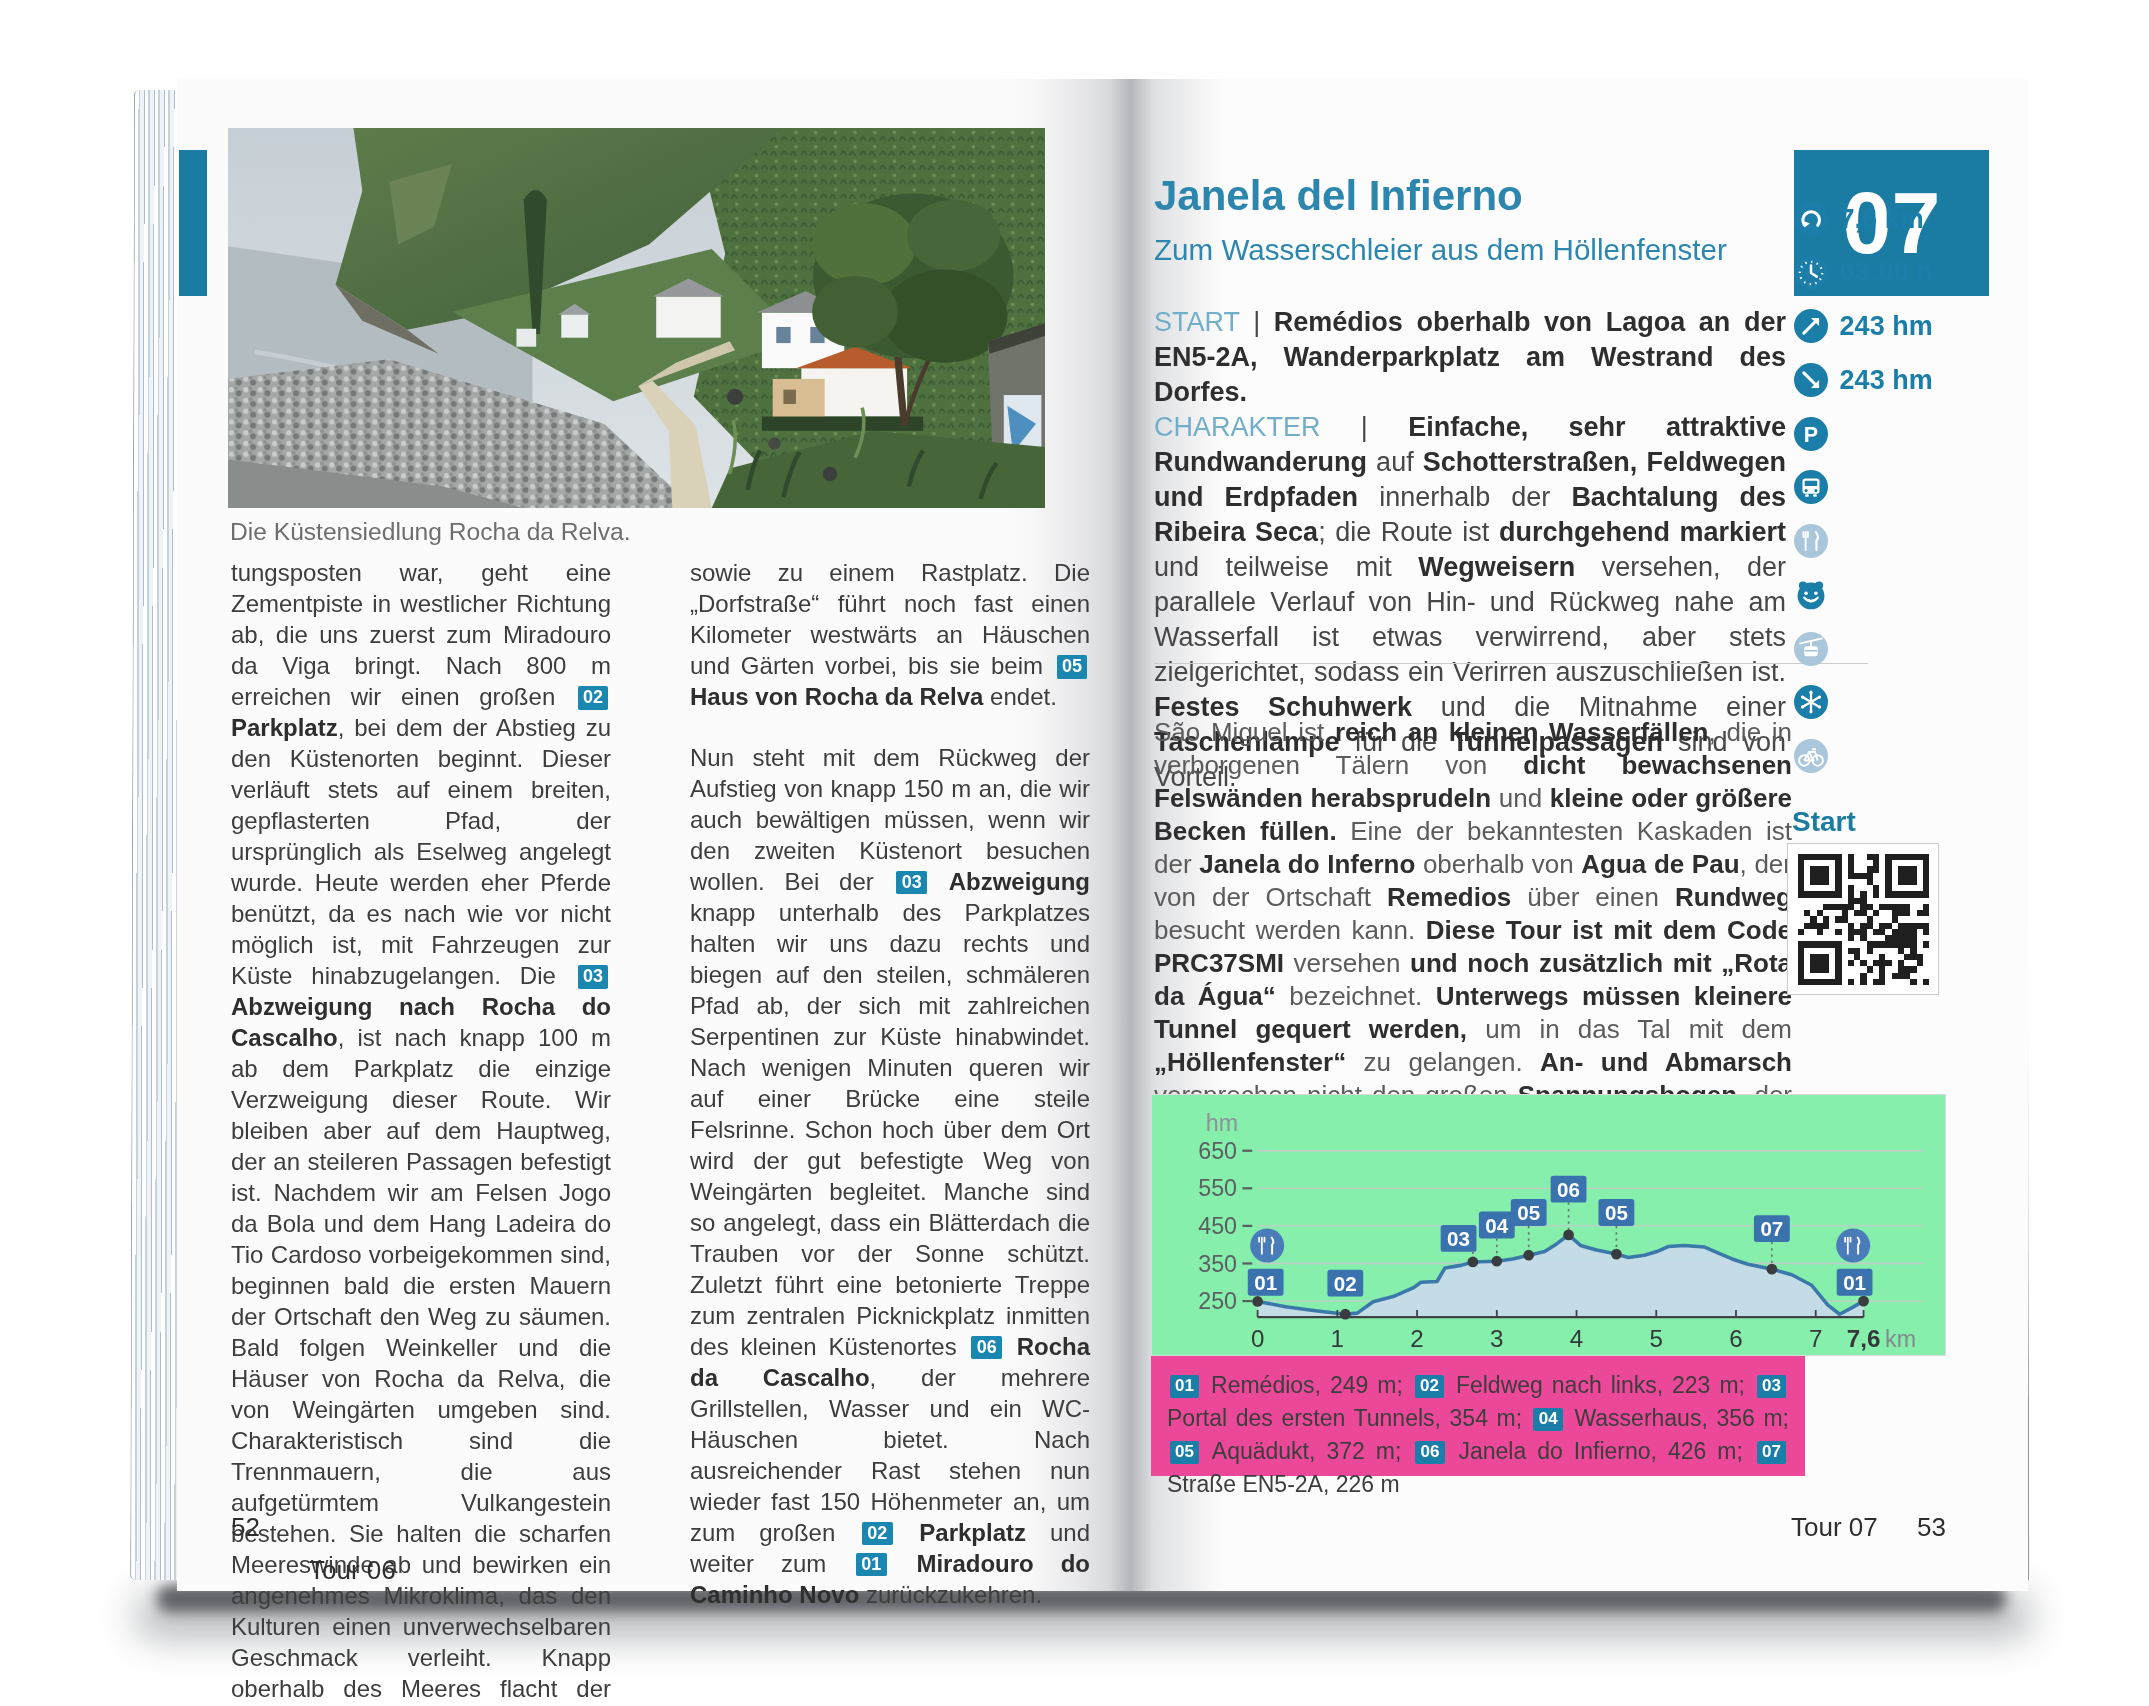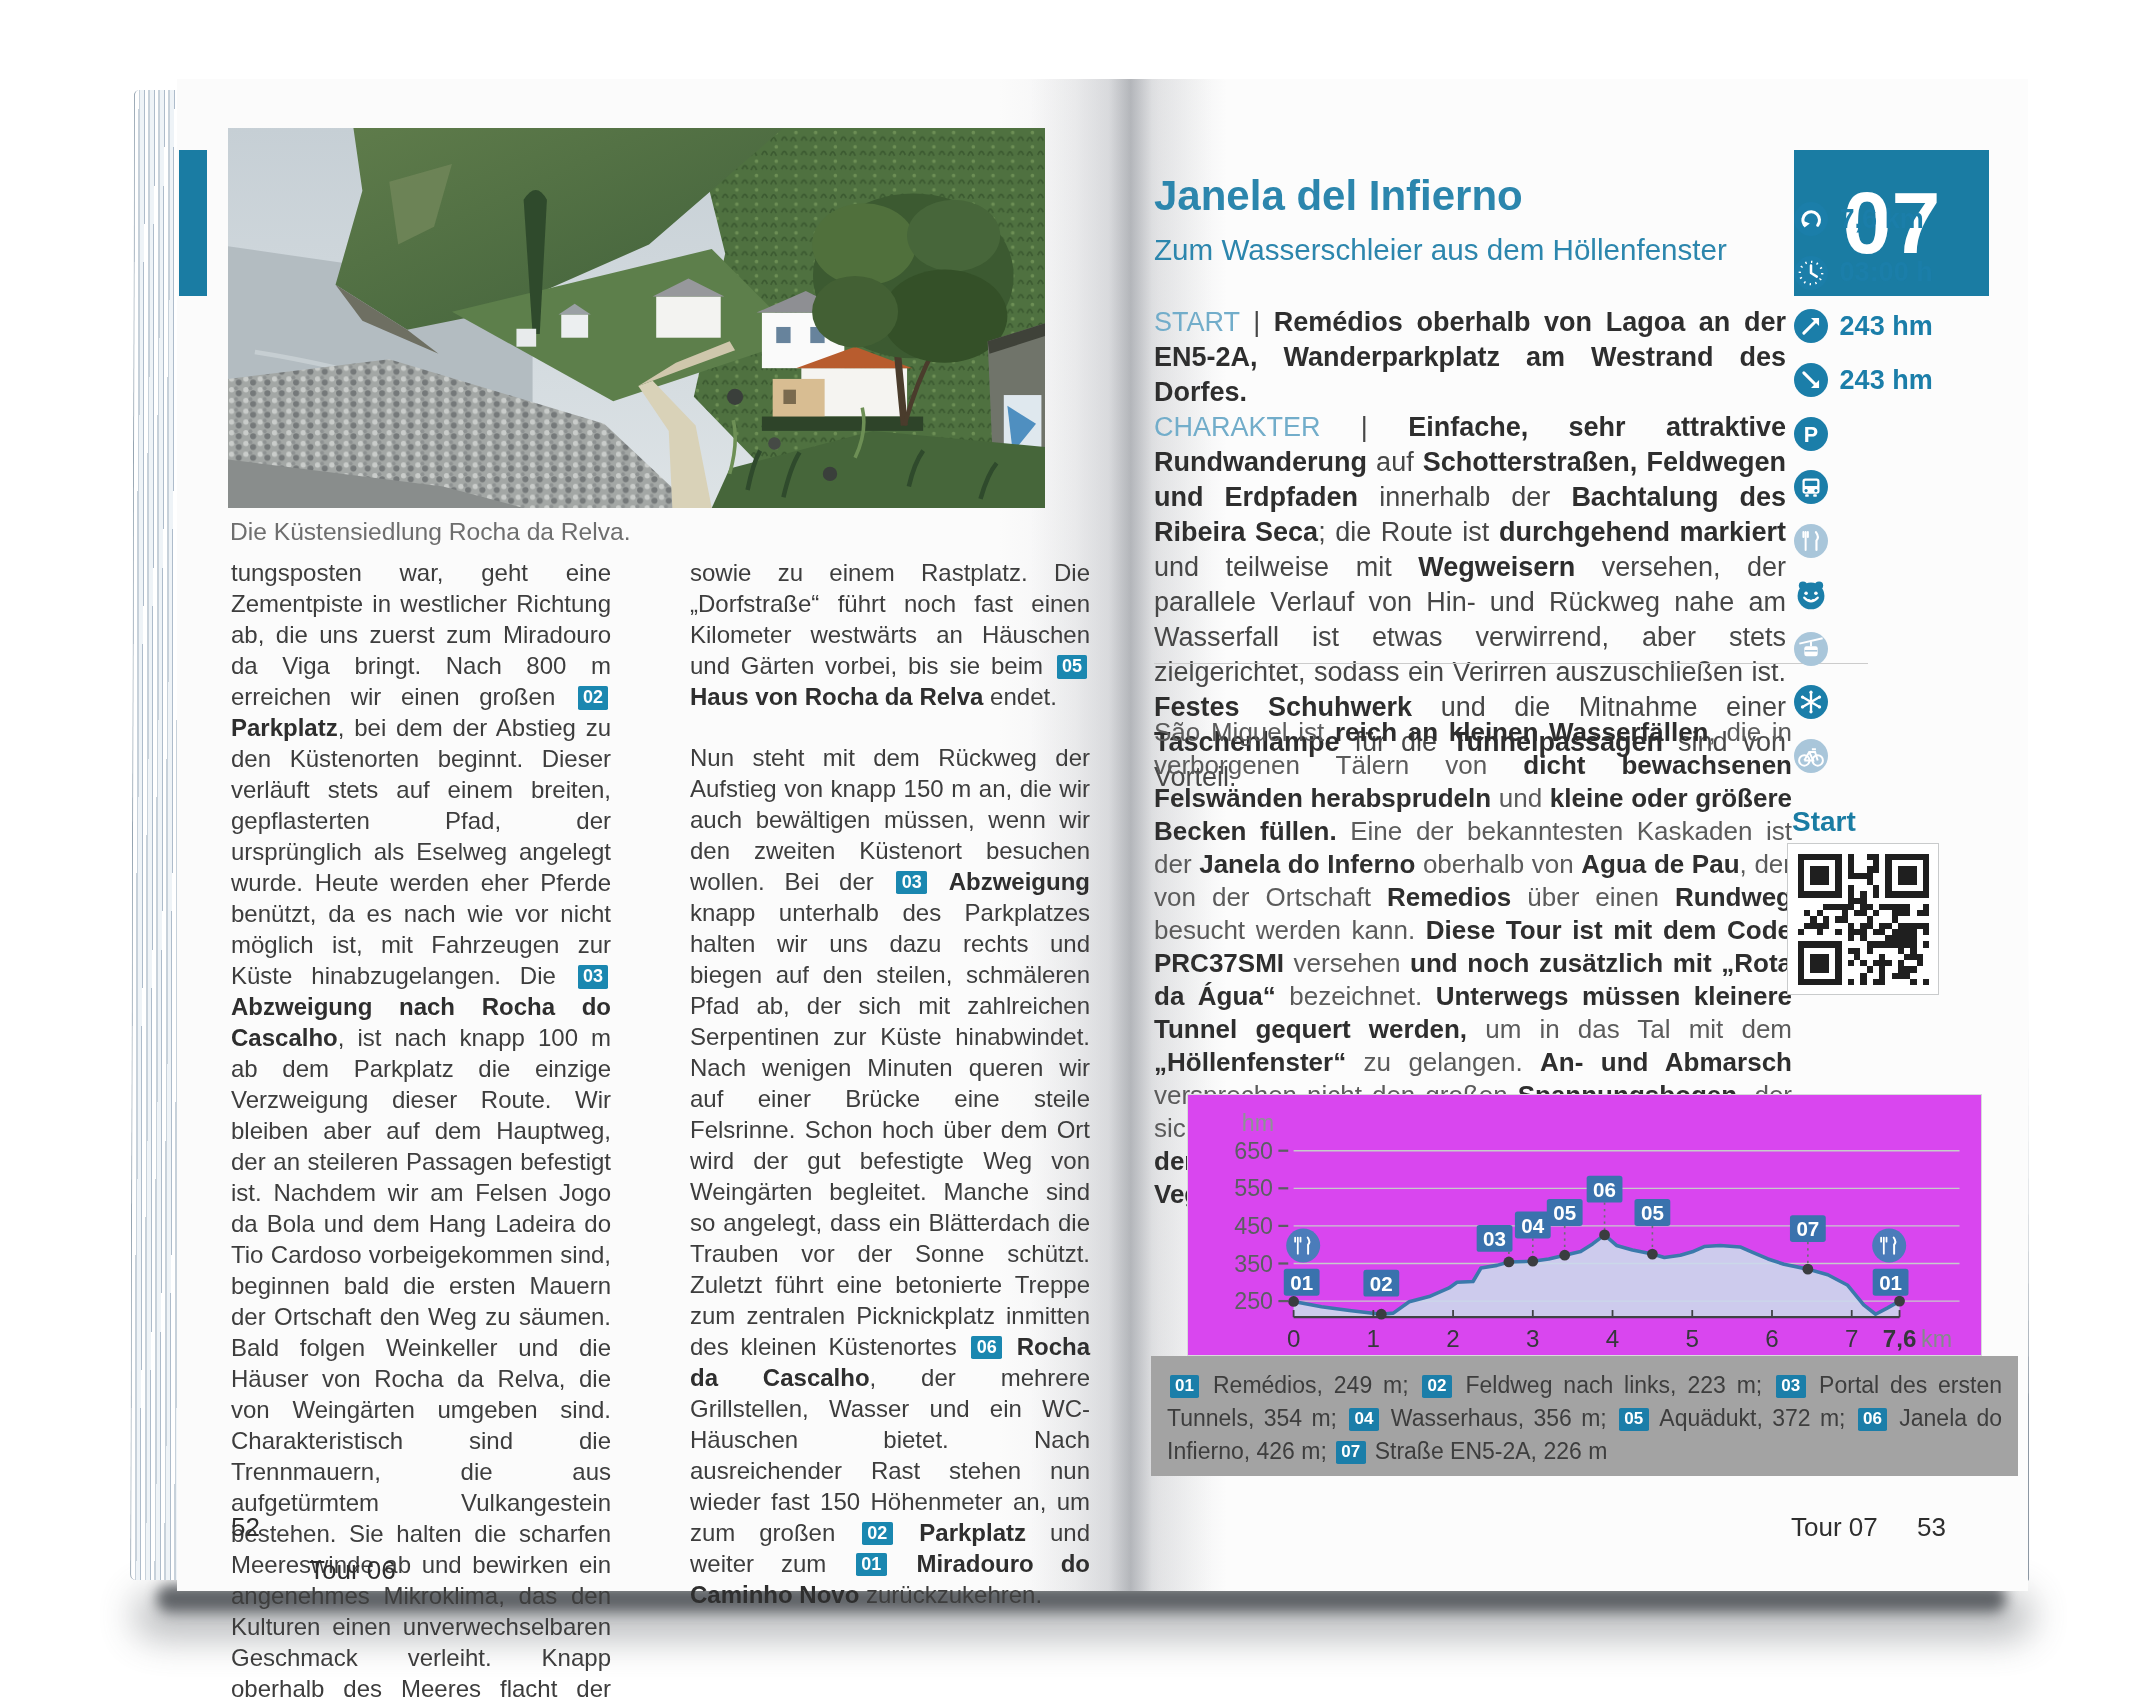--- a/index.html
+++ b/index.html
@@ -56,23 +56,23 @@
   
   .stats{position:absolute;left:1794px;top:202px;width:233px;}
   .stat-row{display:flex;align-items:center;gap:11.6px;height:34px;margin-bottom:19.7px;}
   .stat-icon{width:34px;height:34px;flex:0 0 34px;}
   .stat-value{font-size:27px;font-weight:700;color:#1b7ea9;white-space:nowrap;}
   .start-heading{position:absolute;left:1792px;top:806px;font-size:28px;font-weight:700;color:#1a7ca3;}
   .qr-box{position:absolute;left:1787px;top:843px;width:150px;height:150px;background:#fff;border:1.8px solid #c9cbcc;
           display:flex;align-items:center;justify-content:center;}
   .qr-box svg{width:131px;height:131px;}
   
-  .chart-panel{position:absolute;left:1187px;top:1094px;width:795px;height:262px;background:#d946ef;
+  .chart-panel{position:absolute;left:1151px;top:1094px;width:795px;height:262px;background:#86efac;
                border:0.9px solid #d8dadb;box-sizing:border-box;}
-  .legend-bar{position:absolute;left:1151px;top:1356px;width:867px;height:120px;background:#a3a3a3;
+  .legend-bar{position:absolute;left:1151px;top:1356px;width:654px;height:120px;background:#ec4899;
               box-sizing:border-box;padding:12.5px 16px;font-size:23px;line-height:33px;color:#3d3d3d;}
   .legend-bar .sg-bd{background:#1b7ea9;font-size:17px;vertical-align:1.8px;}
 </style>
 </head>
 <body>
 
 <div class="canvas">
   <div class="floor-shadow2"></div>
   <div class="floor-shadow1"></div>
 

